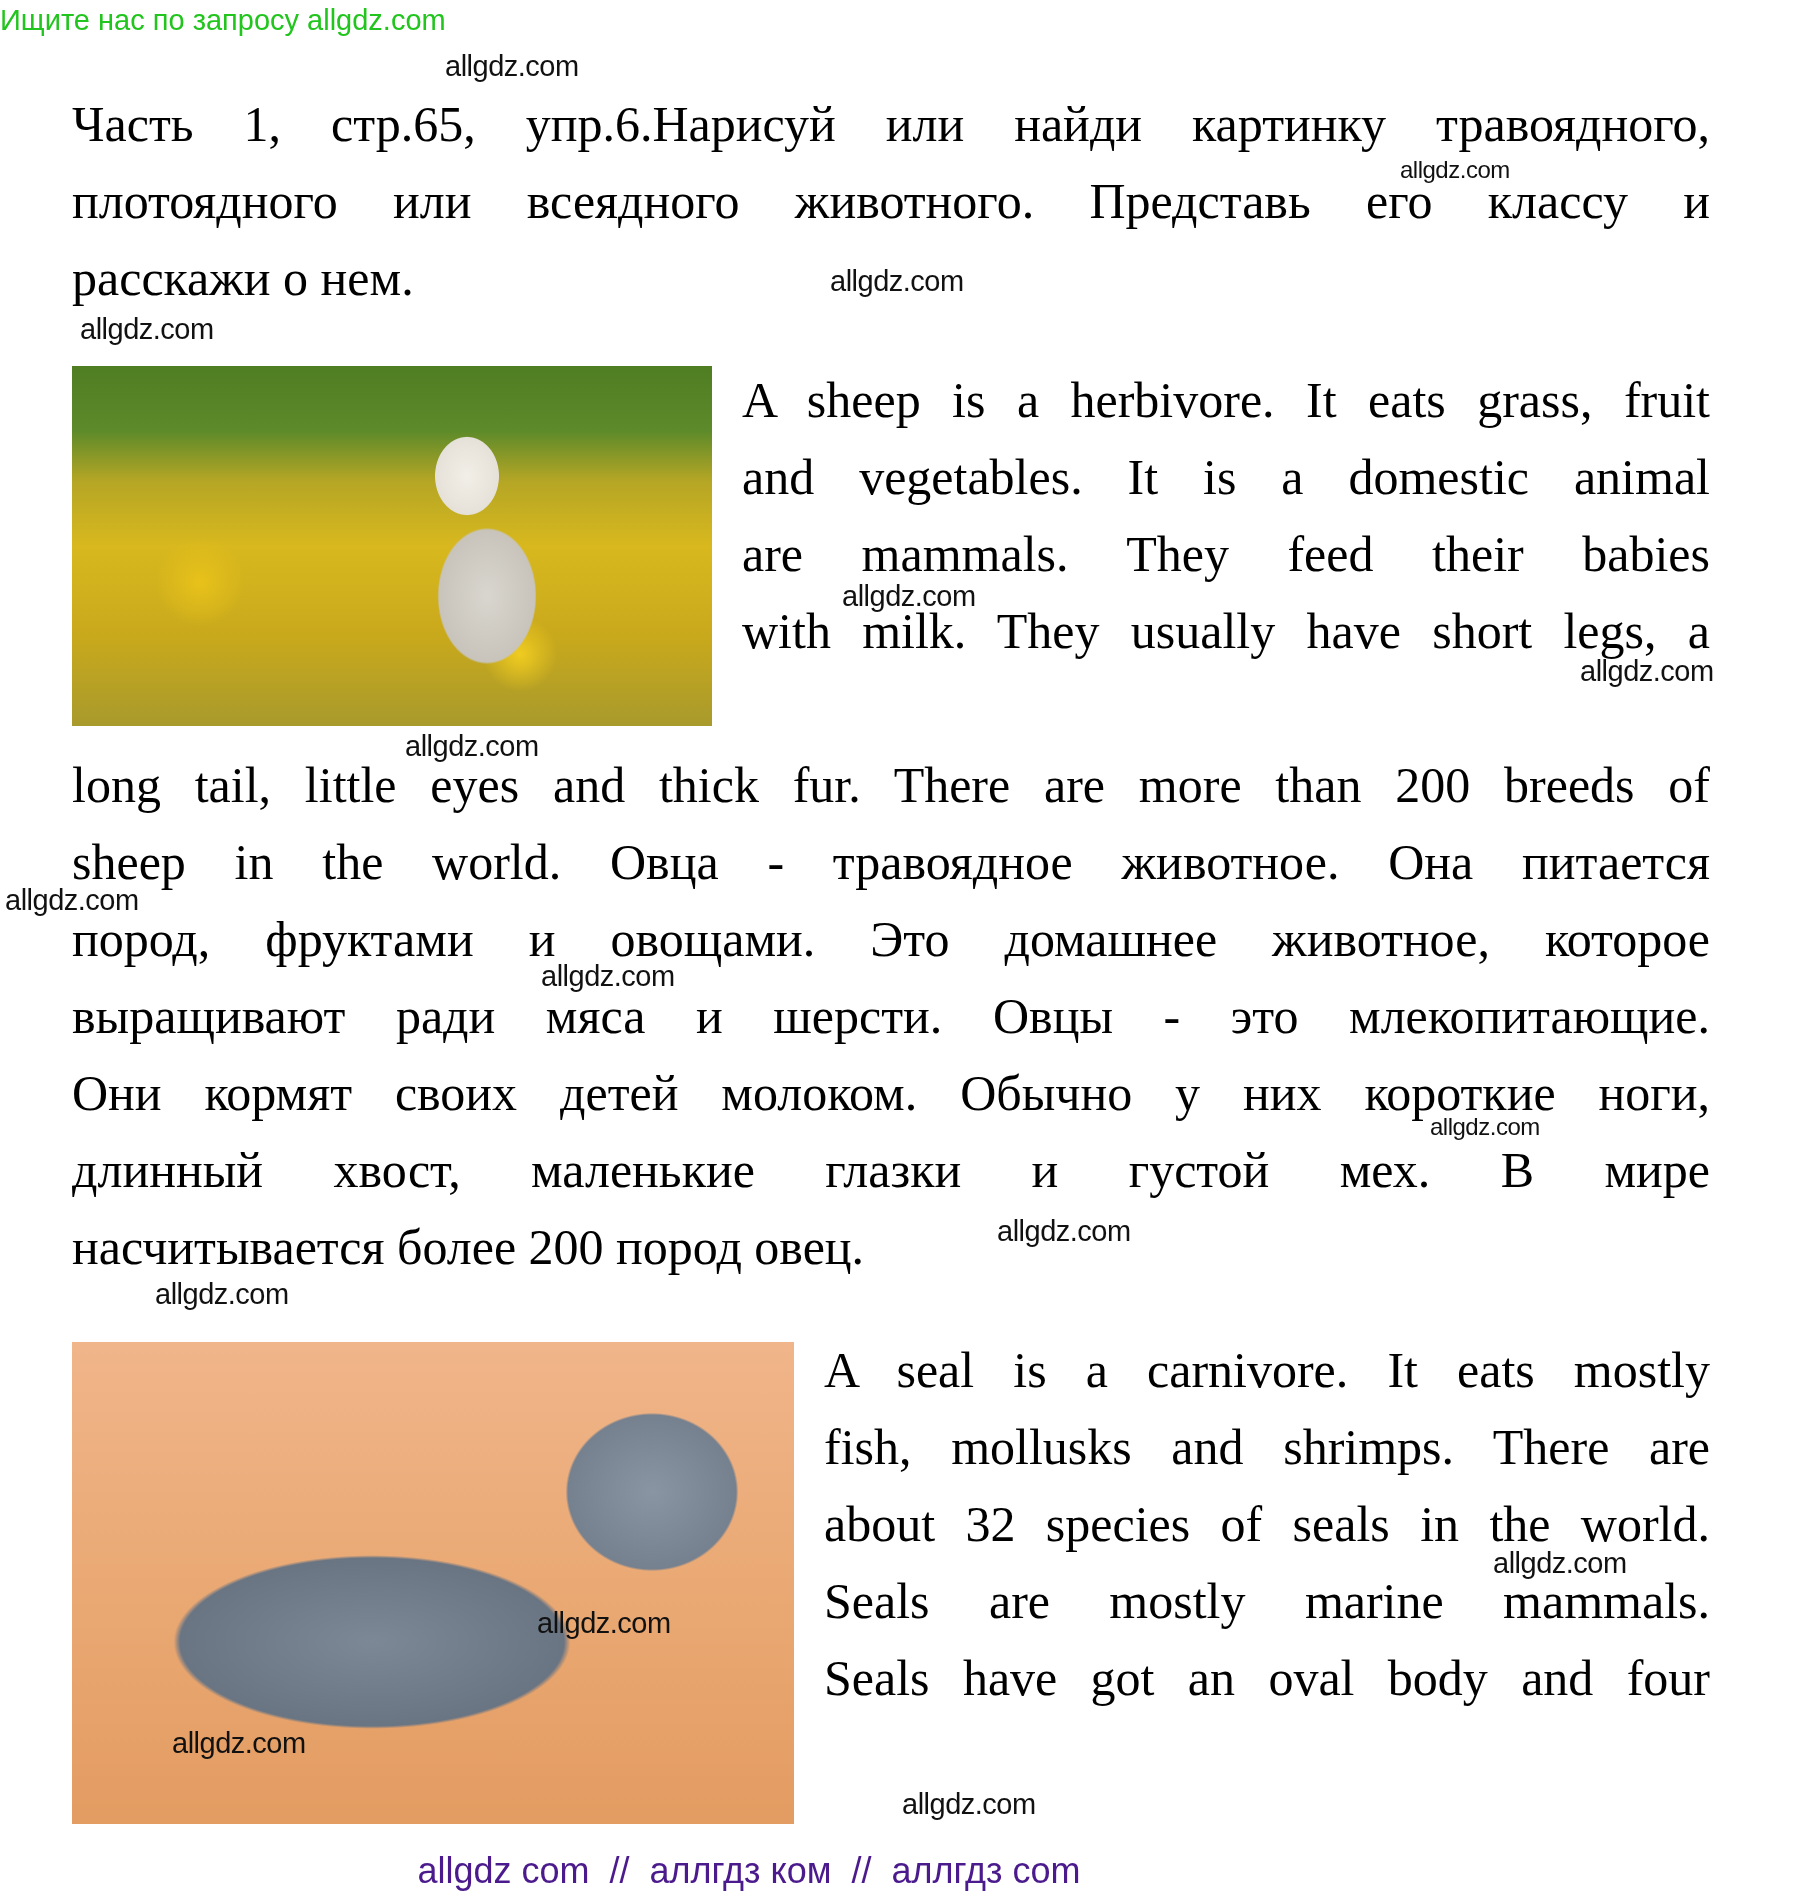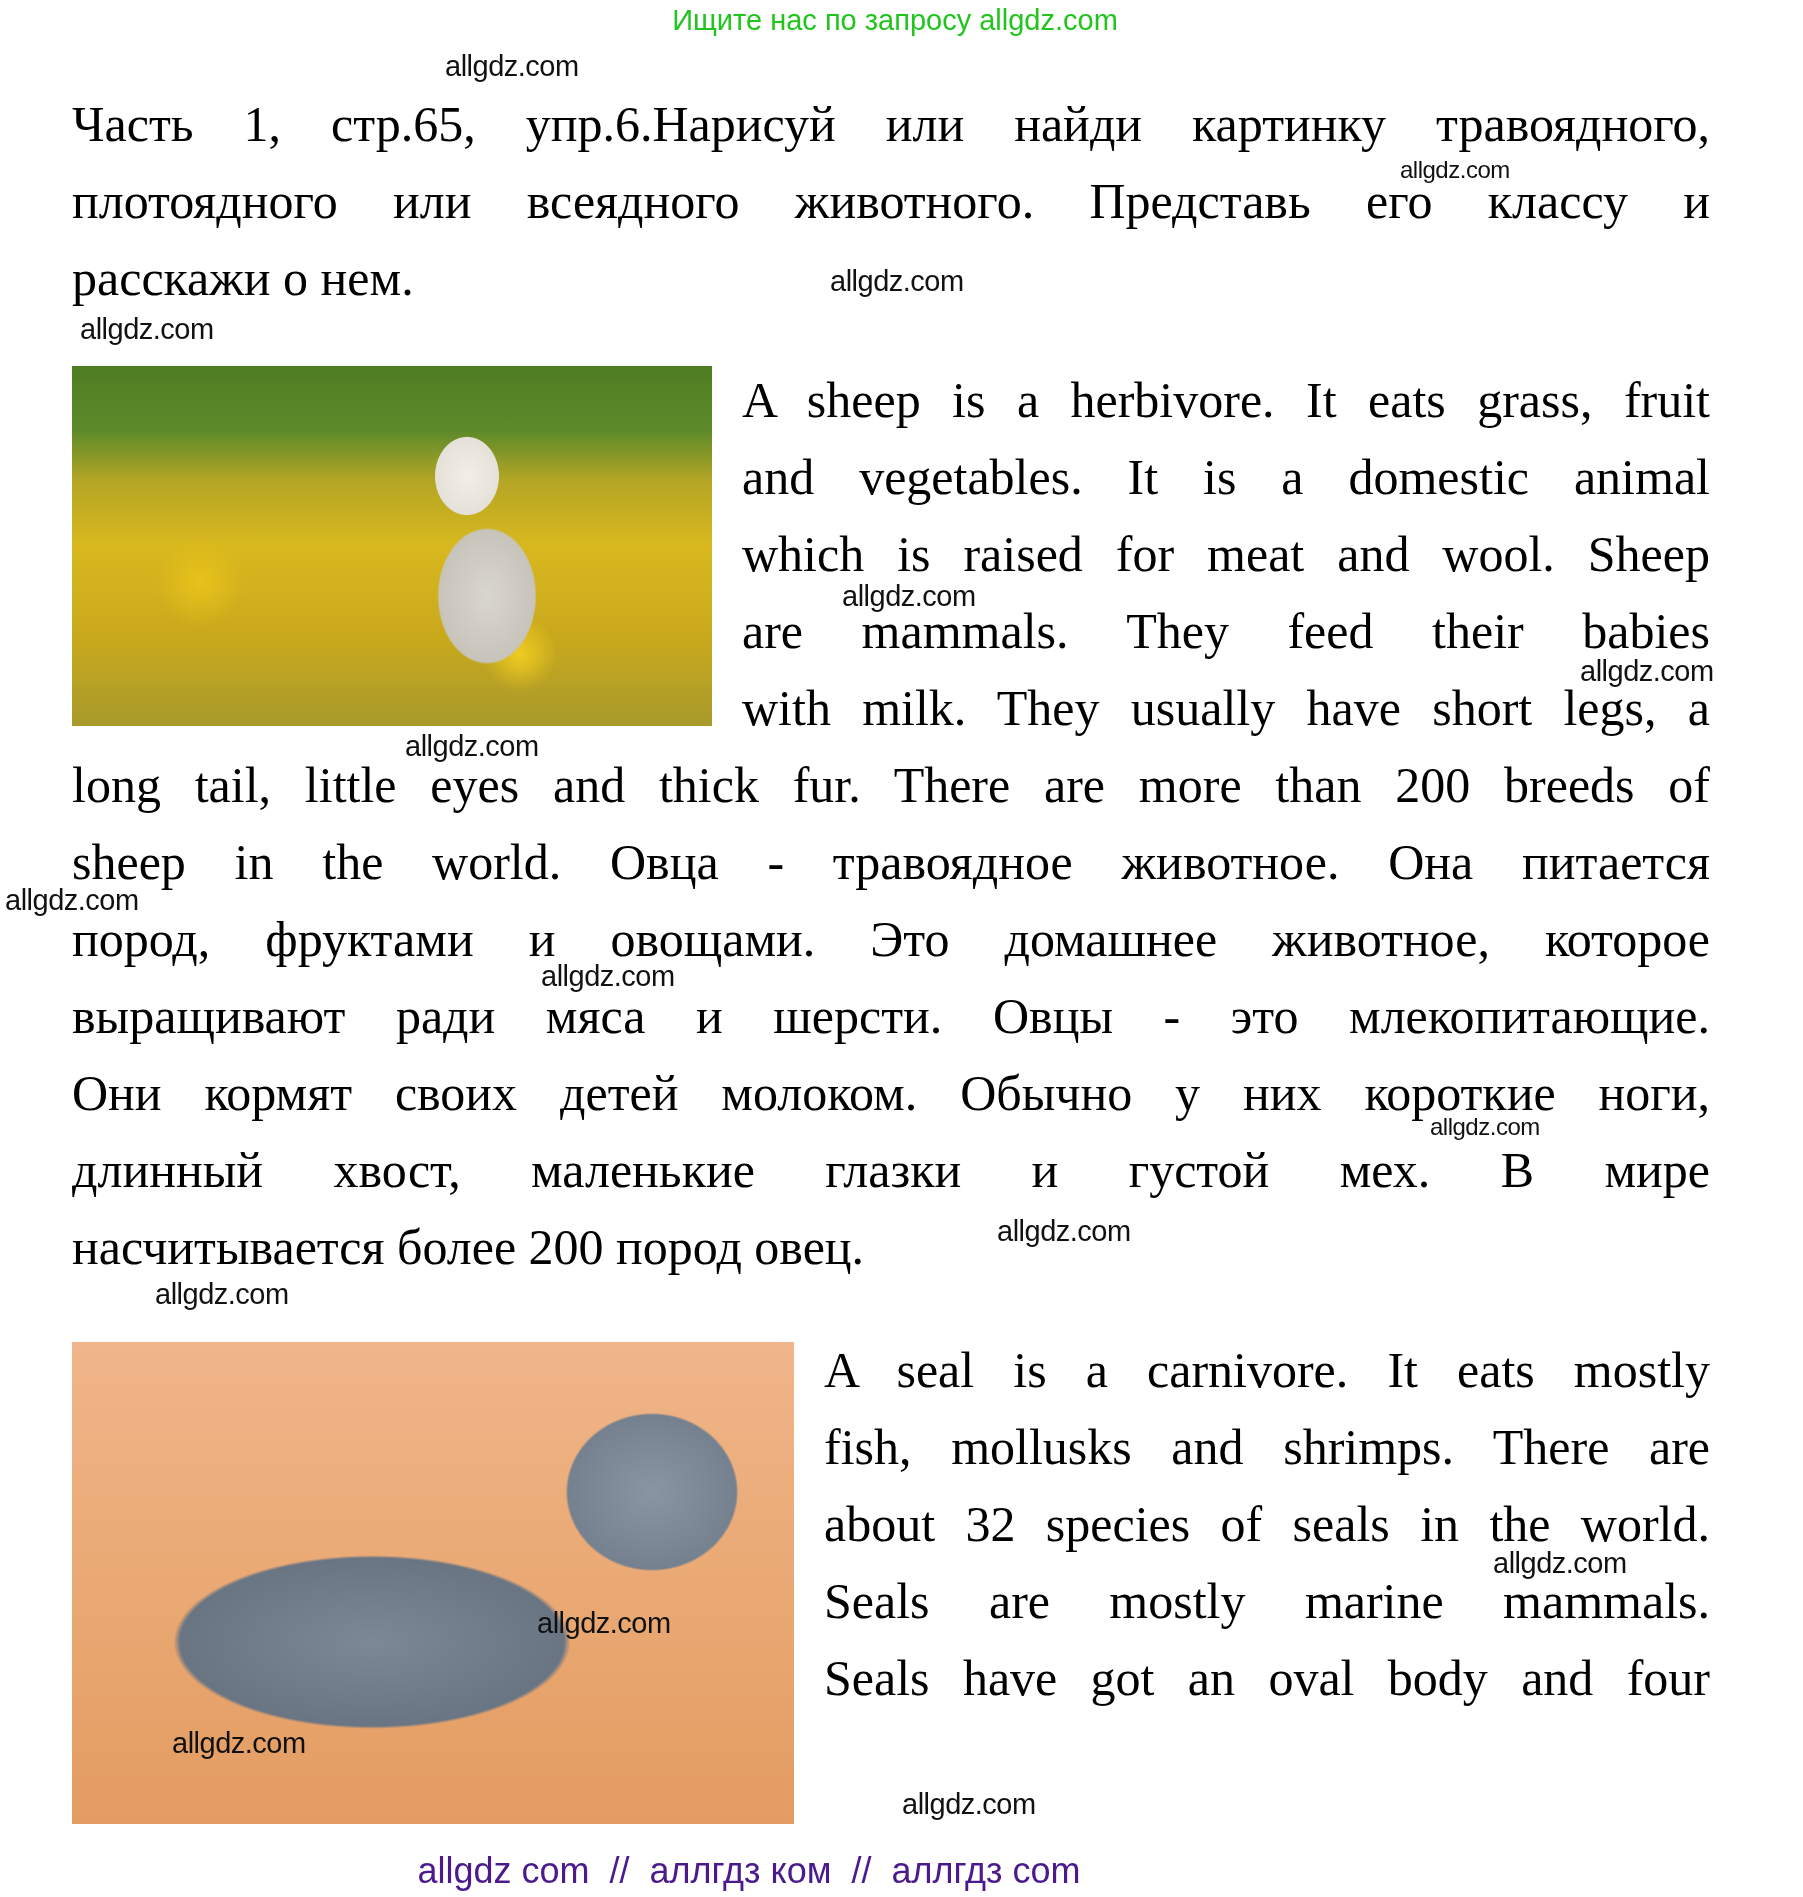--- a/index.html
+++ b/index.html
@@ -1,17 +1,17 @@
 <!DOCTYPE html>
 <html><head>
 <meta charset="utf-8">
 <style>
   html,body{margin:0;padding:0;background:#fff;}
   body{width:1803px;height:1897px;position:relative;overflow:hidden;font-family:"Liberation Serif",serif;color:#000;}
-  .top-banner{position:absolute;top:4px;left:0;width:1790px;text-align:center;font-family:"Liberation Sans",sans-serif;font-size:29px;color:#22c41e;}
+  .top-banner{position:absolute;top:4px;left:0;width:1790px;text-align:left;font-family:"Liberation Sans",sans-serif;font-size:29px;color:#22c41e;}
   .wm{position:absolute;font-family:"Liberation Sans",sans-serif;font-size:29px;color:#111;white-space:nowrap;letter-spacing:-0.5px;}
   .wm.sm{font-size:24px;}
   .para{position:absolute;font-size:50px;line-height:77px;text-align:justify;text-align-last:justify;}
   .para .line{display:block;white-space:nowrap;text-align:justify;text-align-last:justify;}
   .img{position:absolute;overflow:hidden;}
   .sheep{left:72px;top:366px;width:640px;height:360px;
     background:
       radial-gradient(ellipse 80px 110px at 415px 230px,#d9d6cf 0,#c8c4bb 60%,transparent 62%),
       radial-gradient(ellipse 45px 55px at 395px 110px,#f2efe8 0,#e6e1d8 70%,transparent 72%),
       radial-gradient(circle at 20% 60%,#e8c21a 0,transparent 8%),
@@ -49,21 +49,20 @@
   <span class="line">плотоядного или всеядного животного. Представь его классу и</span>
   <span class="line" style="text-align-last:left">расскажи о нем.</span>
 </div>
 
 <div class="img sheep" title="sheep-in-meadow-photo">
   
 </div>
 <div class="para" style="left:742px;top:362px;width:968px">
   <span class="line">A sheep is a herbivore. It eats grass, fruit</span>
   <span class="line">and vegetables. It is a domestic animal</span>
-  <span class="line">which is raised for meat and wool. Sheep</span>
   <span class="line">are mammals. They feed their babies</span>
   <span class="line">with milk. They usually have short legs, a</span>
 </div>
 <div class="para" style="left:72px;top:747px;width:1638px">
   <span class="line">long tail, little eyes and thick fur. There are more than 200 breeds of</span>
   <span class="line">sheep in the world. Овца - травоядное животное. Она питается</span>
   <span class="line">пород, фруктами и овощами. Это домашнее животное, которое</span>
   <span class="line">выращивают ради мяса и шерсти. Овцы - это млекопитающие.</span>
   <span class="line">Они кормят своих детей молоком. Обычно у них короткие ноги,</span>
   <span class="line">длинный хвост, маленькие глазки и густой мех. В мире</span>

